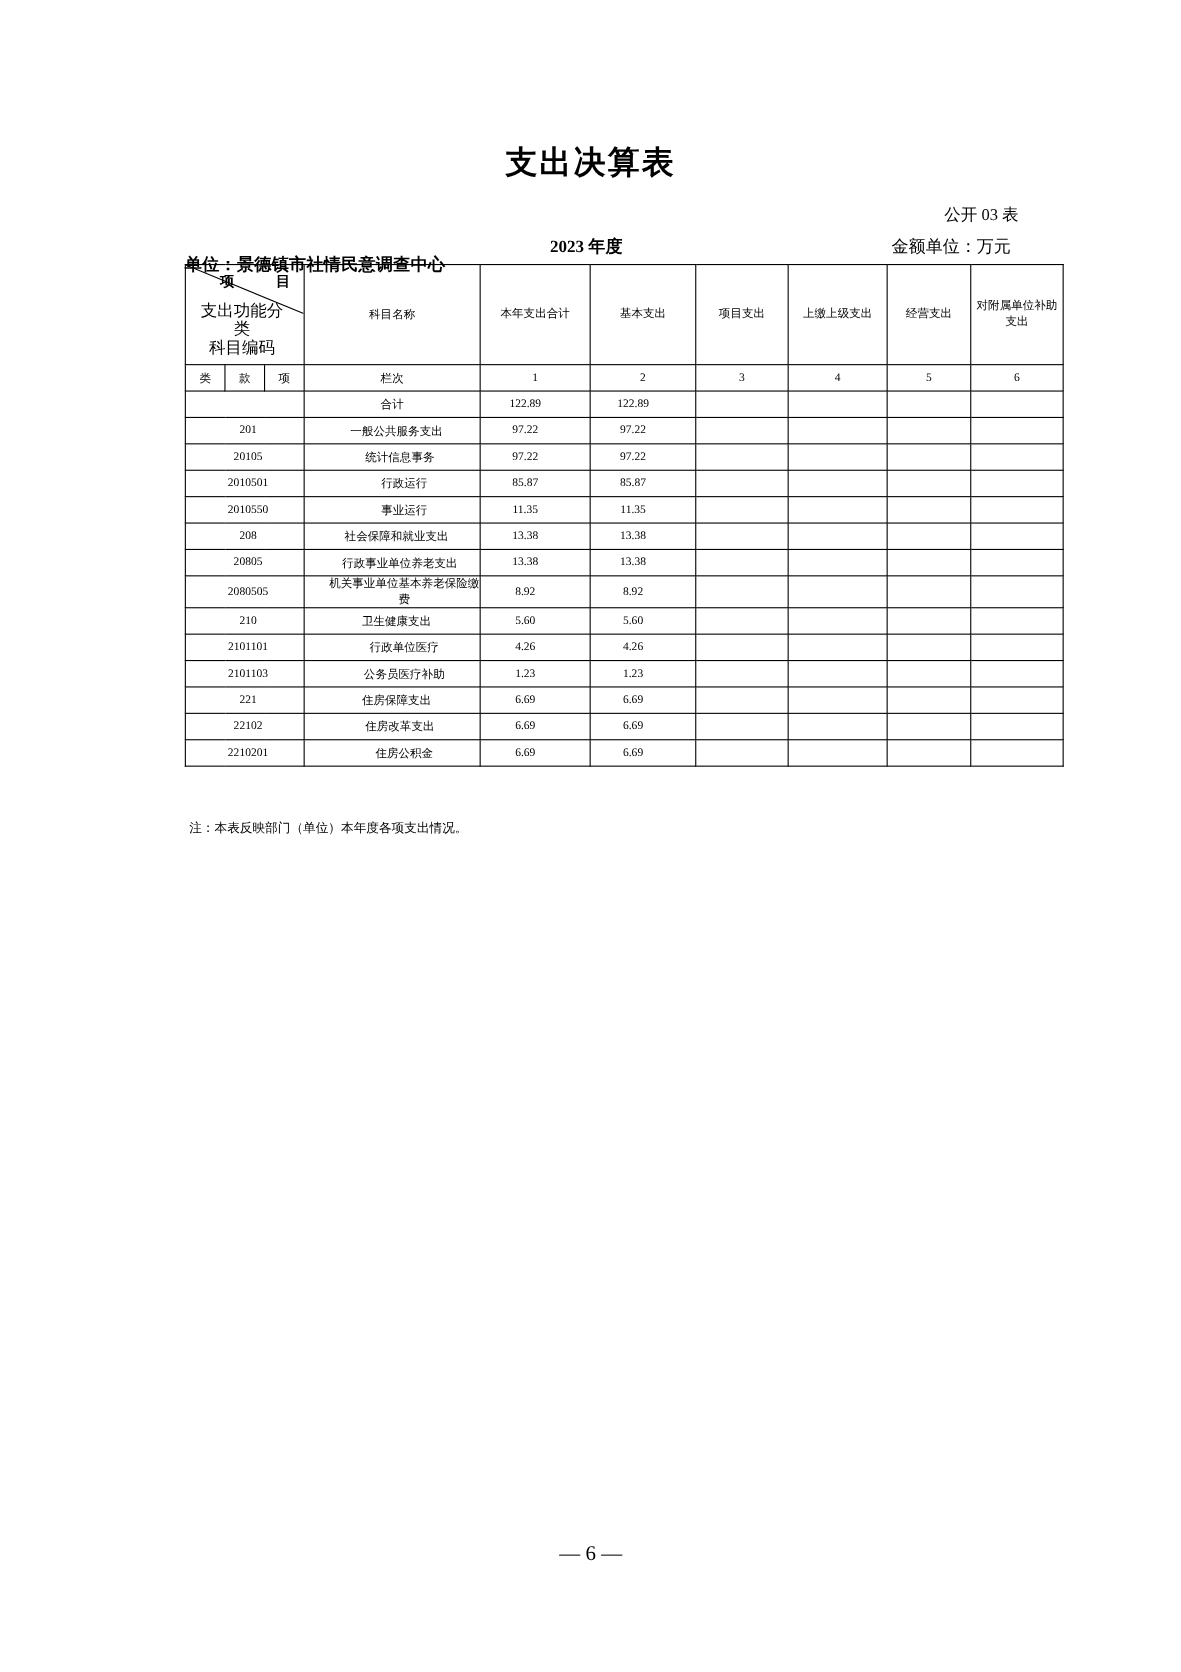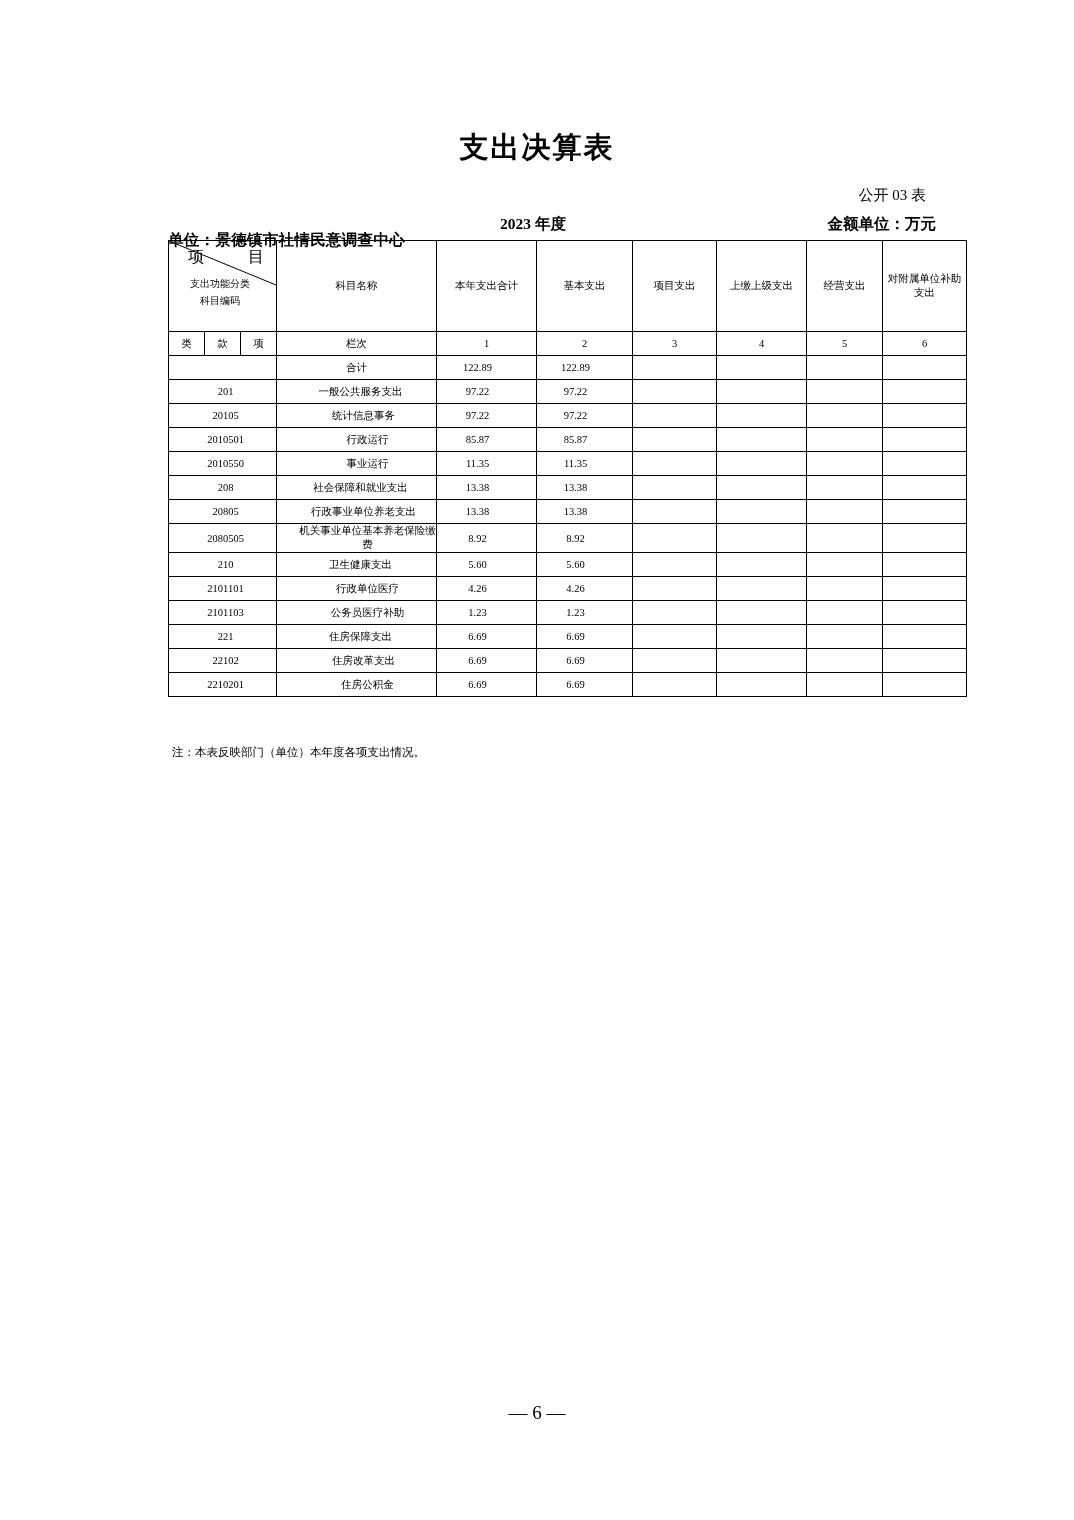--- a/index.html
+++ b/index.html
@@ -56,23 +56,23 @@
   }
   .meta-year {
     position: absolute;
     left: 332px; top: 0;
     white-space: nowrap;
     font-weight: bold;
     text-align: right;
   }
   .meta-amount {
     position: absolute;
-    right: 0; top: 0;
+    right: 17px; top: 0;
     white-space: nowrap;
-    font-weight: bold;
+    font-weight: normal;
   }
 
   table.sheet {
     position: absolute;
     left: 168px;
     top: 240px;
     border-collapse: collapse;
     table-layout: fixed;
     width: 768px;
     font-size: 10.5px;
@@ -93,28 +93,29 @@
   }
   .hdr-cat .diag {
     position: absolute;
     left: 0; top: 0;
     width: 100%; height: 100%;
   }
   .lbl-xiangmu {
     position: absolute;
     right: 8px;
     top: 6px;
-    font-size: 16px;
+    font-size: 13px;
     letter-spacing: 4px;
+    font-weight: bold;
   }
   .lbl-func {
     position: absolute;
     left: 8px;
     top: 34px;
-    font-size: 10px;
+    font-size: 15px;
     line-height: 17px;
     width: 86px;
   }
   .col-head {
     font-size: 10.5px;
     line-height: 14px;
   }
   .subhdr td {
     height: 26px;
   }

